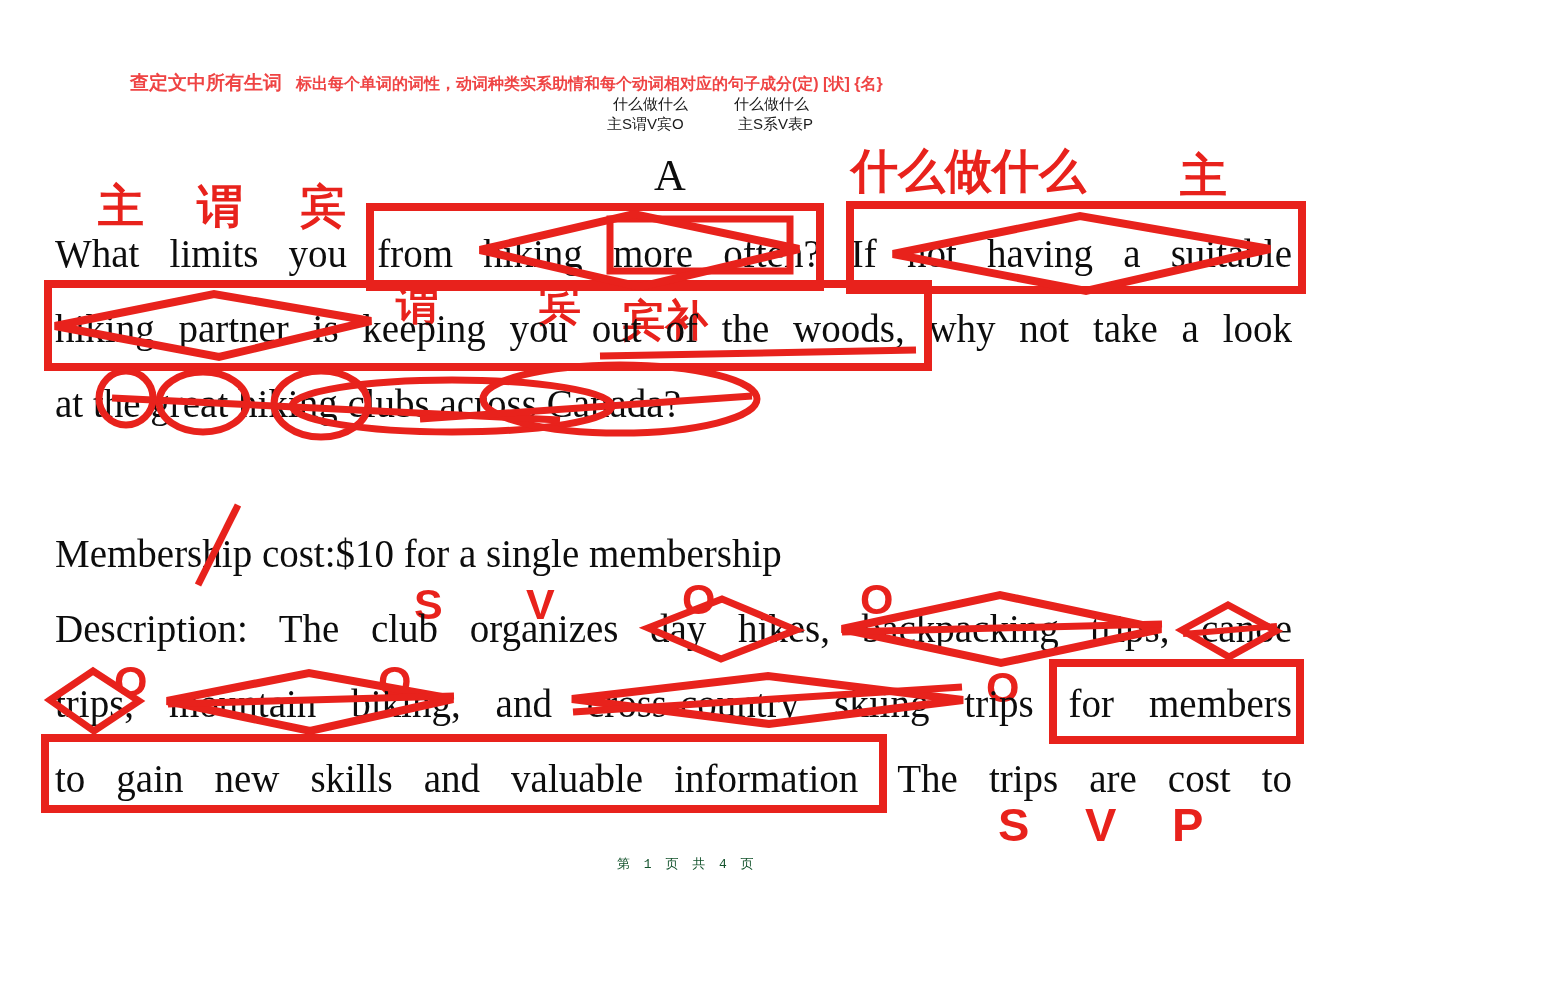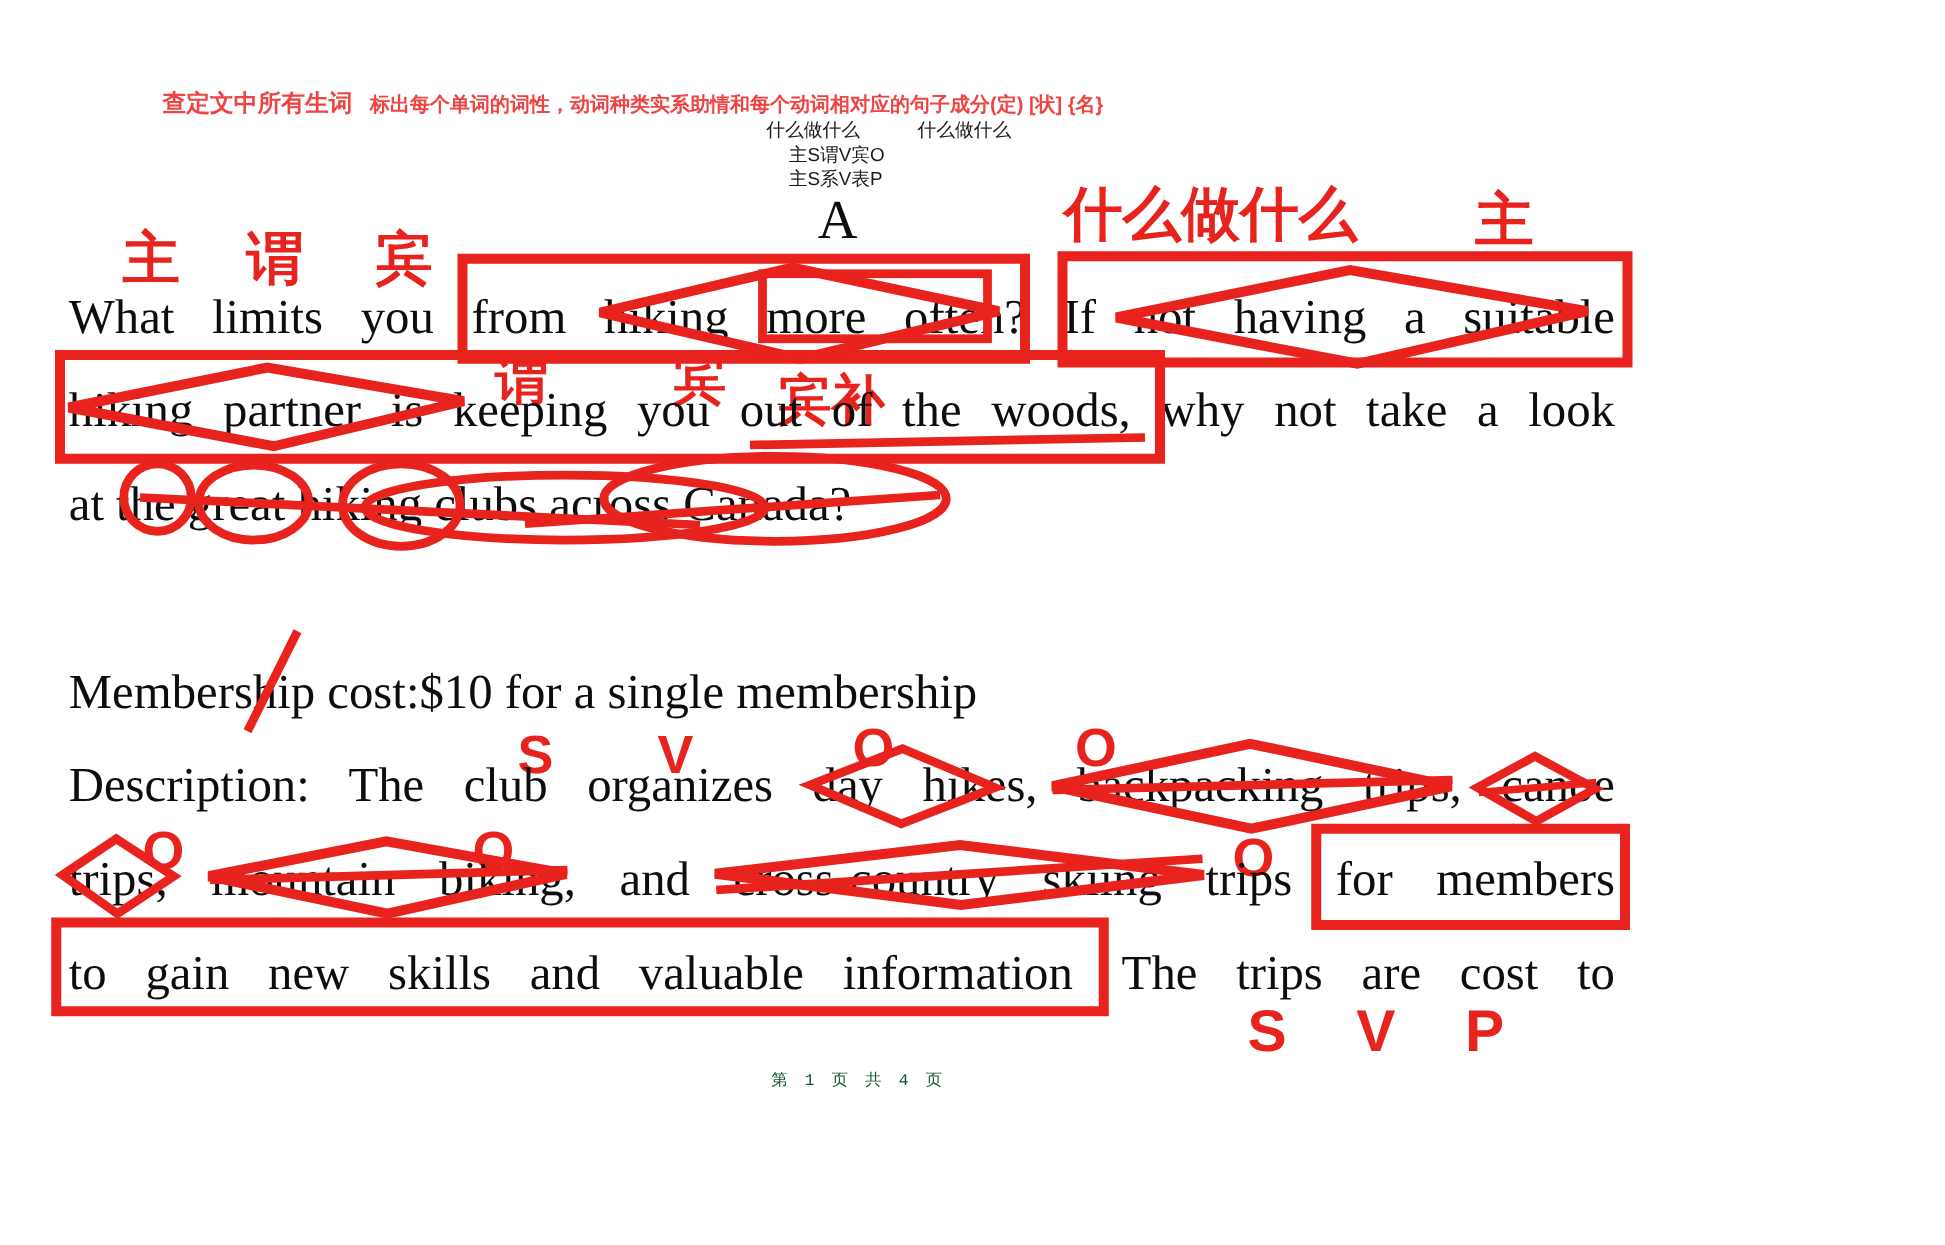--- a/index.html
+++ b/index.html
@@ -7,21 +7,21 @@
         font-family:"Liberation Serif",serif;color:#0d0d0d;}
   
   .hdr{position:absolute;left:130px;top:70px;white-space:nowrap;
        font-family:"Liberation Sans",sans-serif;font-weight:bold;color:#ef4444;}
   .hdr .main{font-size:19px;margin-right:14px;}
   .hdr .detail{font-size:16px;}
   .pattern{position:absolute;display:flex;justify-content:space-between;
            font-family:"Liberation Sans",sans-serif;font-weight:normal;
            font-size:15px;color:#1a1a1a;white-space:nowrap;}
   #pattern1{left:613px;top:95px;width:196px;}
-  #pattern2{left:631px;top:115px;width:206px;flex-direction:column;}
+  #pattern2{left:607px;top:115px;width:206px;}
   
   .tline{position:absolute;left:55px;width:1237px;font-size:39px;line-height:52px;
          font-family:"Liberation Serif",serif;color:#0d0d0d;white-space:nowrap;}
   .just{white-space:normal;text-align:justify;text-align-last:justify;}
   #sectionA{position:absolute;left:640px;top:150px;width:60px;text-align:center;
             font-size:44px;font-family:"Liberation Serif",serif;}
   
   .rlab{position:absolute;color:#e8221c;font-family:"Liberation Sans",sans-serif;
         white-space:nowrap;line-height:1;}
   .cjk{font-weight:bold;}

